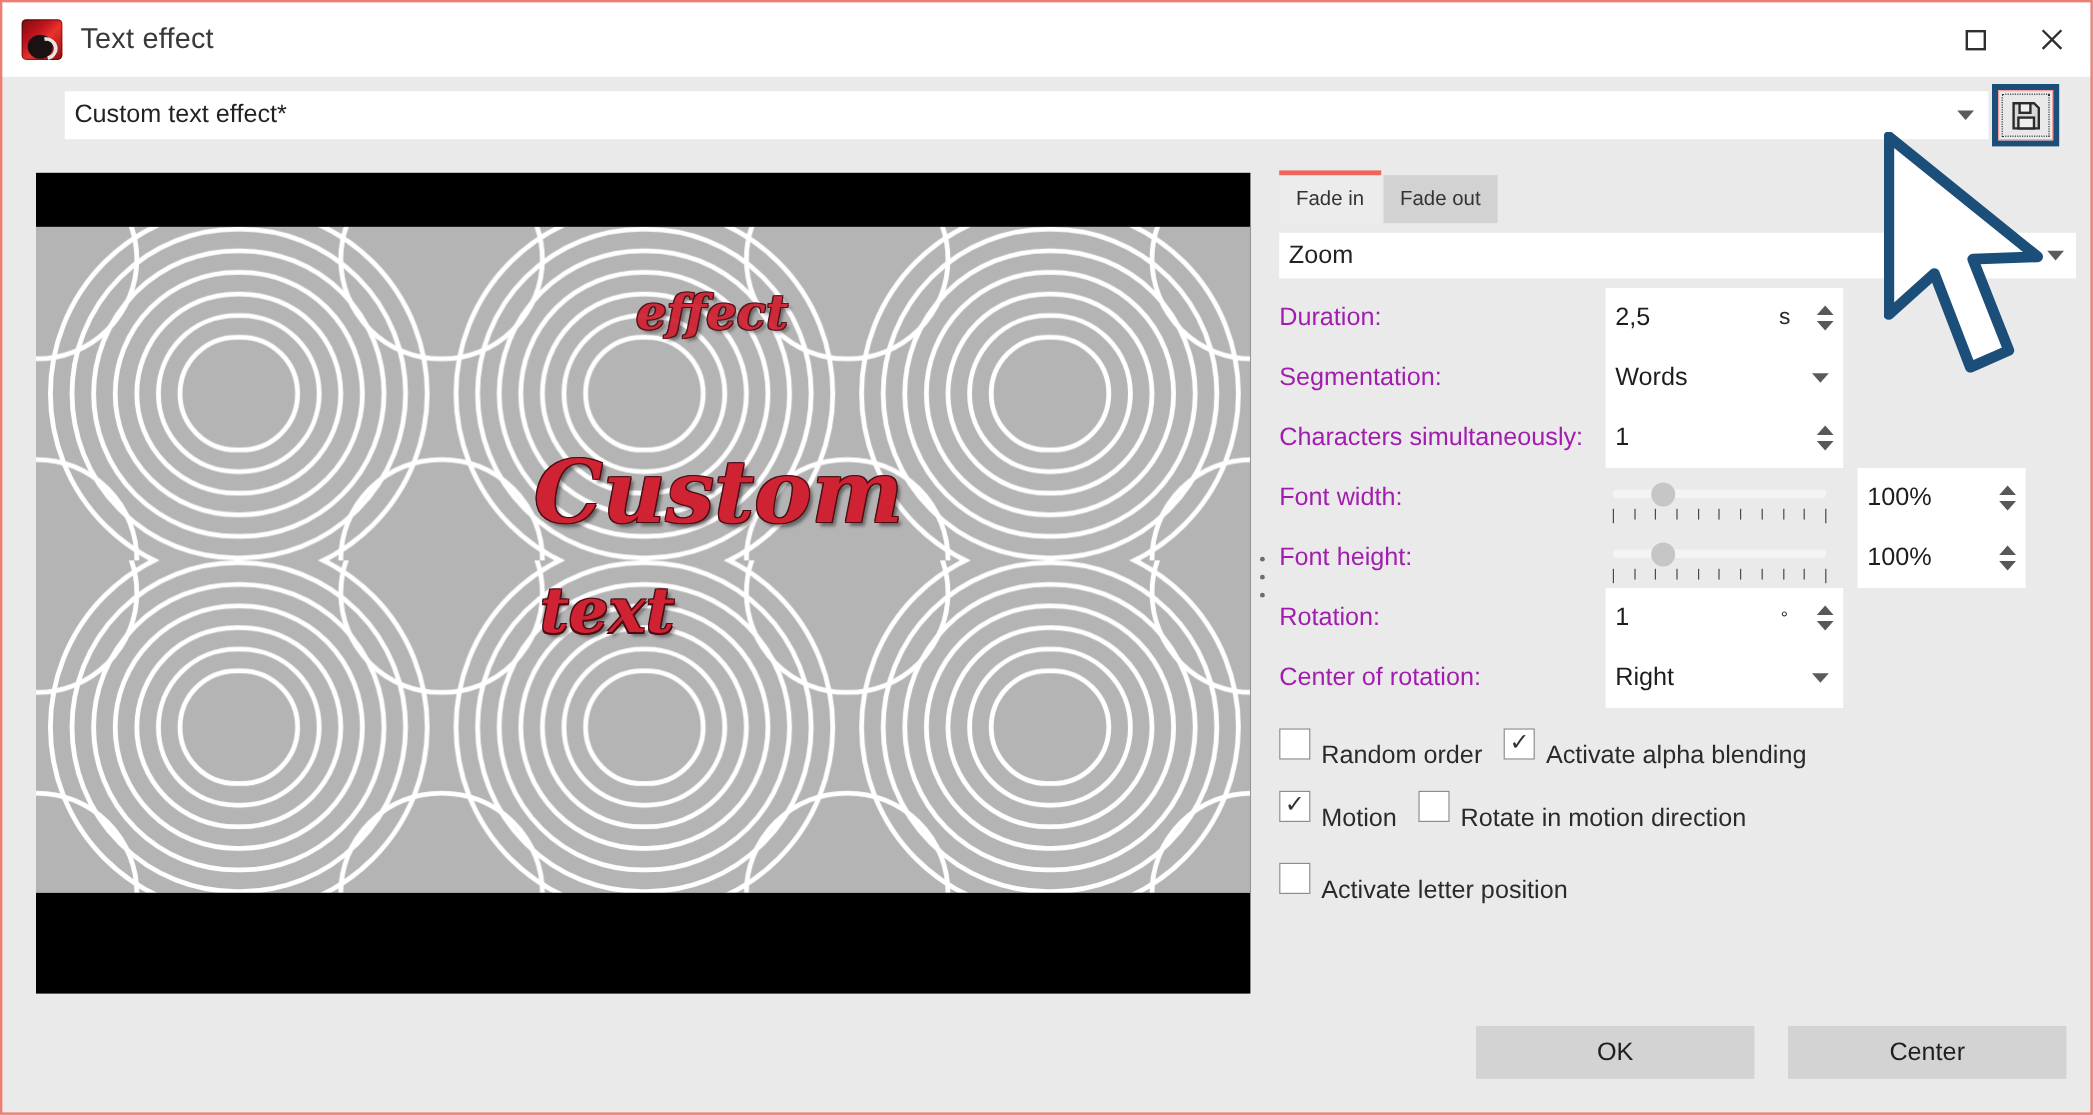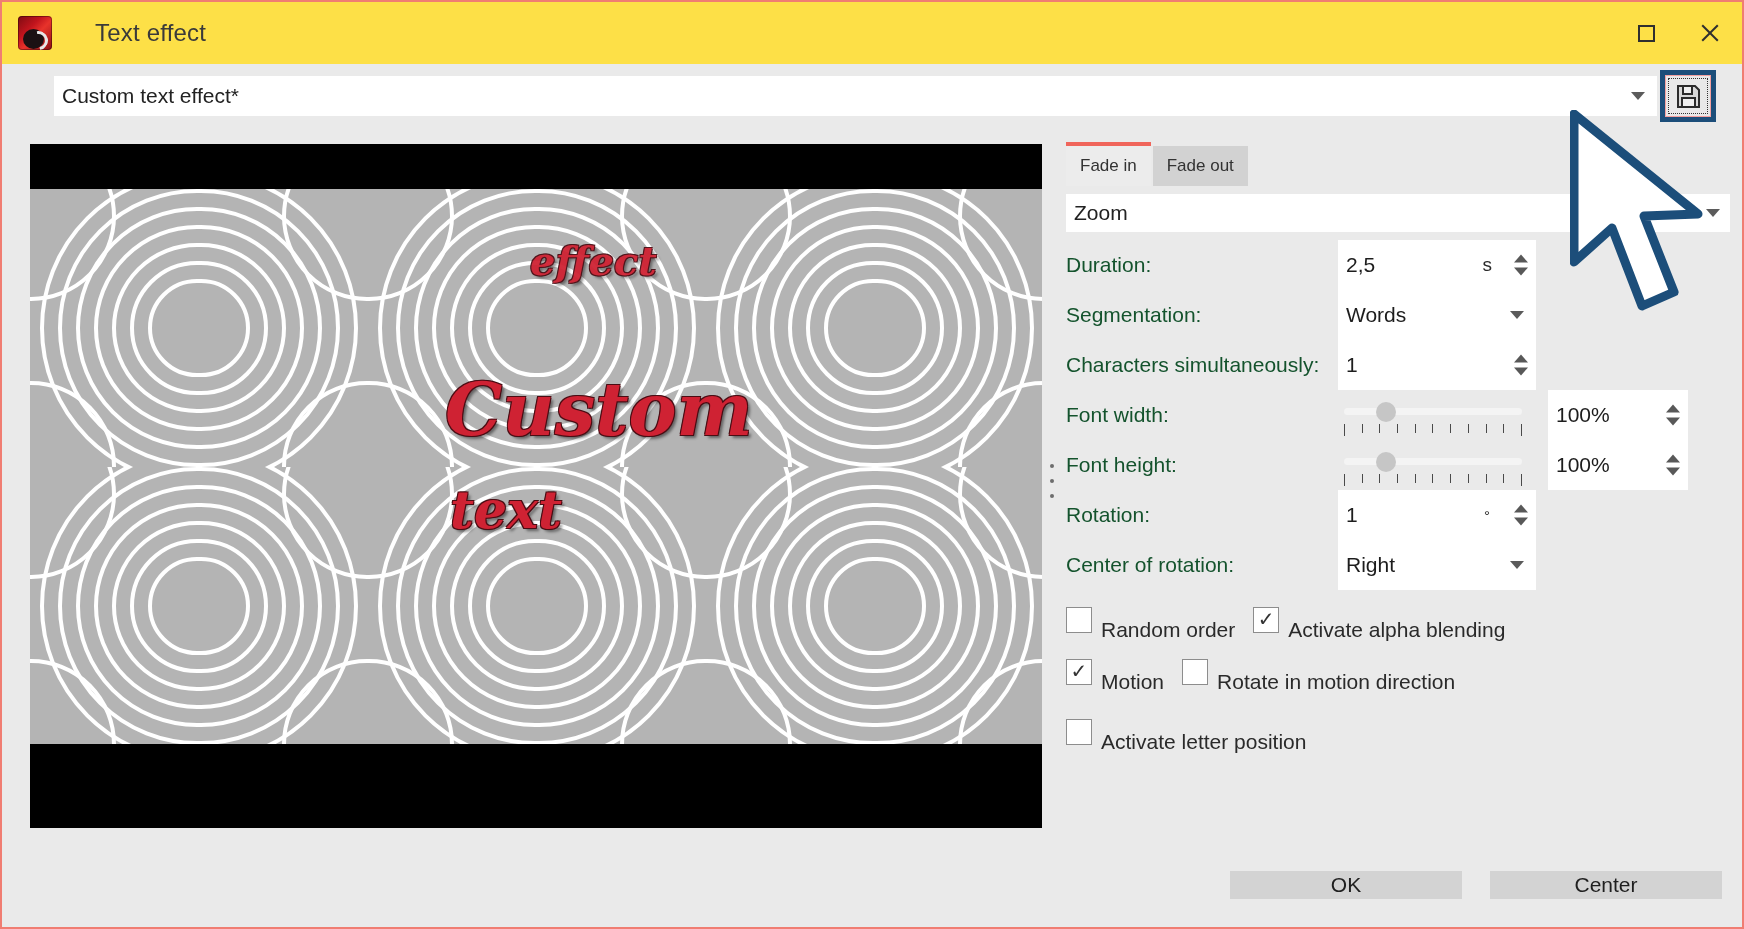--- a/index.html
+++ b/index.html
@@ -11,22 +11,22 @@
   }
   body {
     background: #eaeaea;
     border: 2px solid #f07d72;
     position: relative;
   }
 
   
   .titlebar {
     position: absolute; left: 0; top: 0; right: 0; height: 62px;
-    background: #fde047;
-    display: flex; align-items: center; gap: 28px;
+    background: #ffffff;
+    display: flex; align-items: center;
   }
   .app-icon {
     width: 34px; height: 34px; margin-left: 16px;
     border-radius: 4px;
     background: linear-gradient(135deg,#7d0b12 0%, #c1141d 35%, #e8332b 55%, #8d0f14 100%);
     position: relative; overflow: hidden;
     box-shadow: inset 0 0 0 1px rgba(0,0,0,.35);
     flex: none;
   }
   .app-icon::before {
@@ -158,21 +158,21 @@
 
   .effect-combo {
     position: absolute; left: 6px; right: 2px; top: 50px; height: 38px;
     background: #fff; display: flex; align-items: center; padding-left: 8px;
   }
   .effect-value { font-size: 21px; color: #222; }
   .effect-combo .combo-caret { right: 10px; }
 
   .form { position: absolute; left: 6px; right: 2px; top: 100px; }
   .row { display: flex; align-items: center; height: 42px; margin-bottom: 8px; }
-  .lbl { font-size: 21px; color: #14532d; width: 272px; flex: none; }
+  .lbl { font-size: 21px; color: #a21caf; width: 272px; flex: none; }
 
   .field {
     position: relative; background: #fff; height: 50px;
     display: flex; align-items: center; padding-left: 8px;
   }
   .field .val { font-size: 21px; color: #1d1d1d; }
   .w-med { width: 198px; }
   .unit { position: absolute; right: 44px; font-size: 19px; color: #2a2a2a; }
   .unit.deg { right: 46px; font-size: 15px; }
 
@@ -206,21 +206,21 @@
     display: flex; align-items: center; justify-content: center; flex: none;
   }
   .cbox.checked::after {
     content: "✓"; font-size: 20px; color: #333; line-height: 1; margin-top: -2px;
   }
   .cb-label { font-size: 21px; color: #2a2a2a; margin-left: 9px; margin-right: 8px; white-space: nowrap; margin-top: 20px; }
 
   
   .footer { position: absolute; right: 20px; bottom: 28px; display: flex; }
   .fbtn {
-    width: 232px; height: 28px; background: #d3d3d3; border: none;
+    width: 232px; height: 44px; background: #d3d3d3; border: none;
     font-size: 21px; color: #1f1f1f;
     display: flex; align-items: center; justify-content: center;
   }
   .fbtn + .fbtn { margin-left: 28px; }
 </style>
 </head>
 <body>
 
 <div class="titlebar">
   <div class="app-icon"></div>

